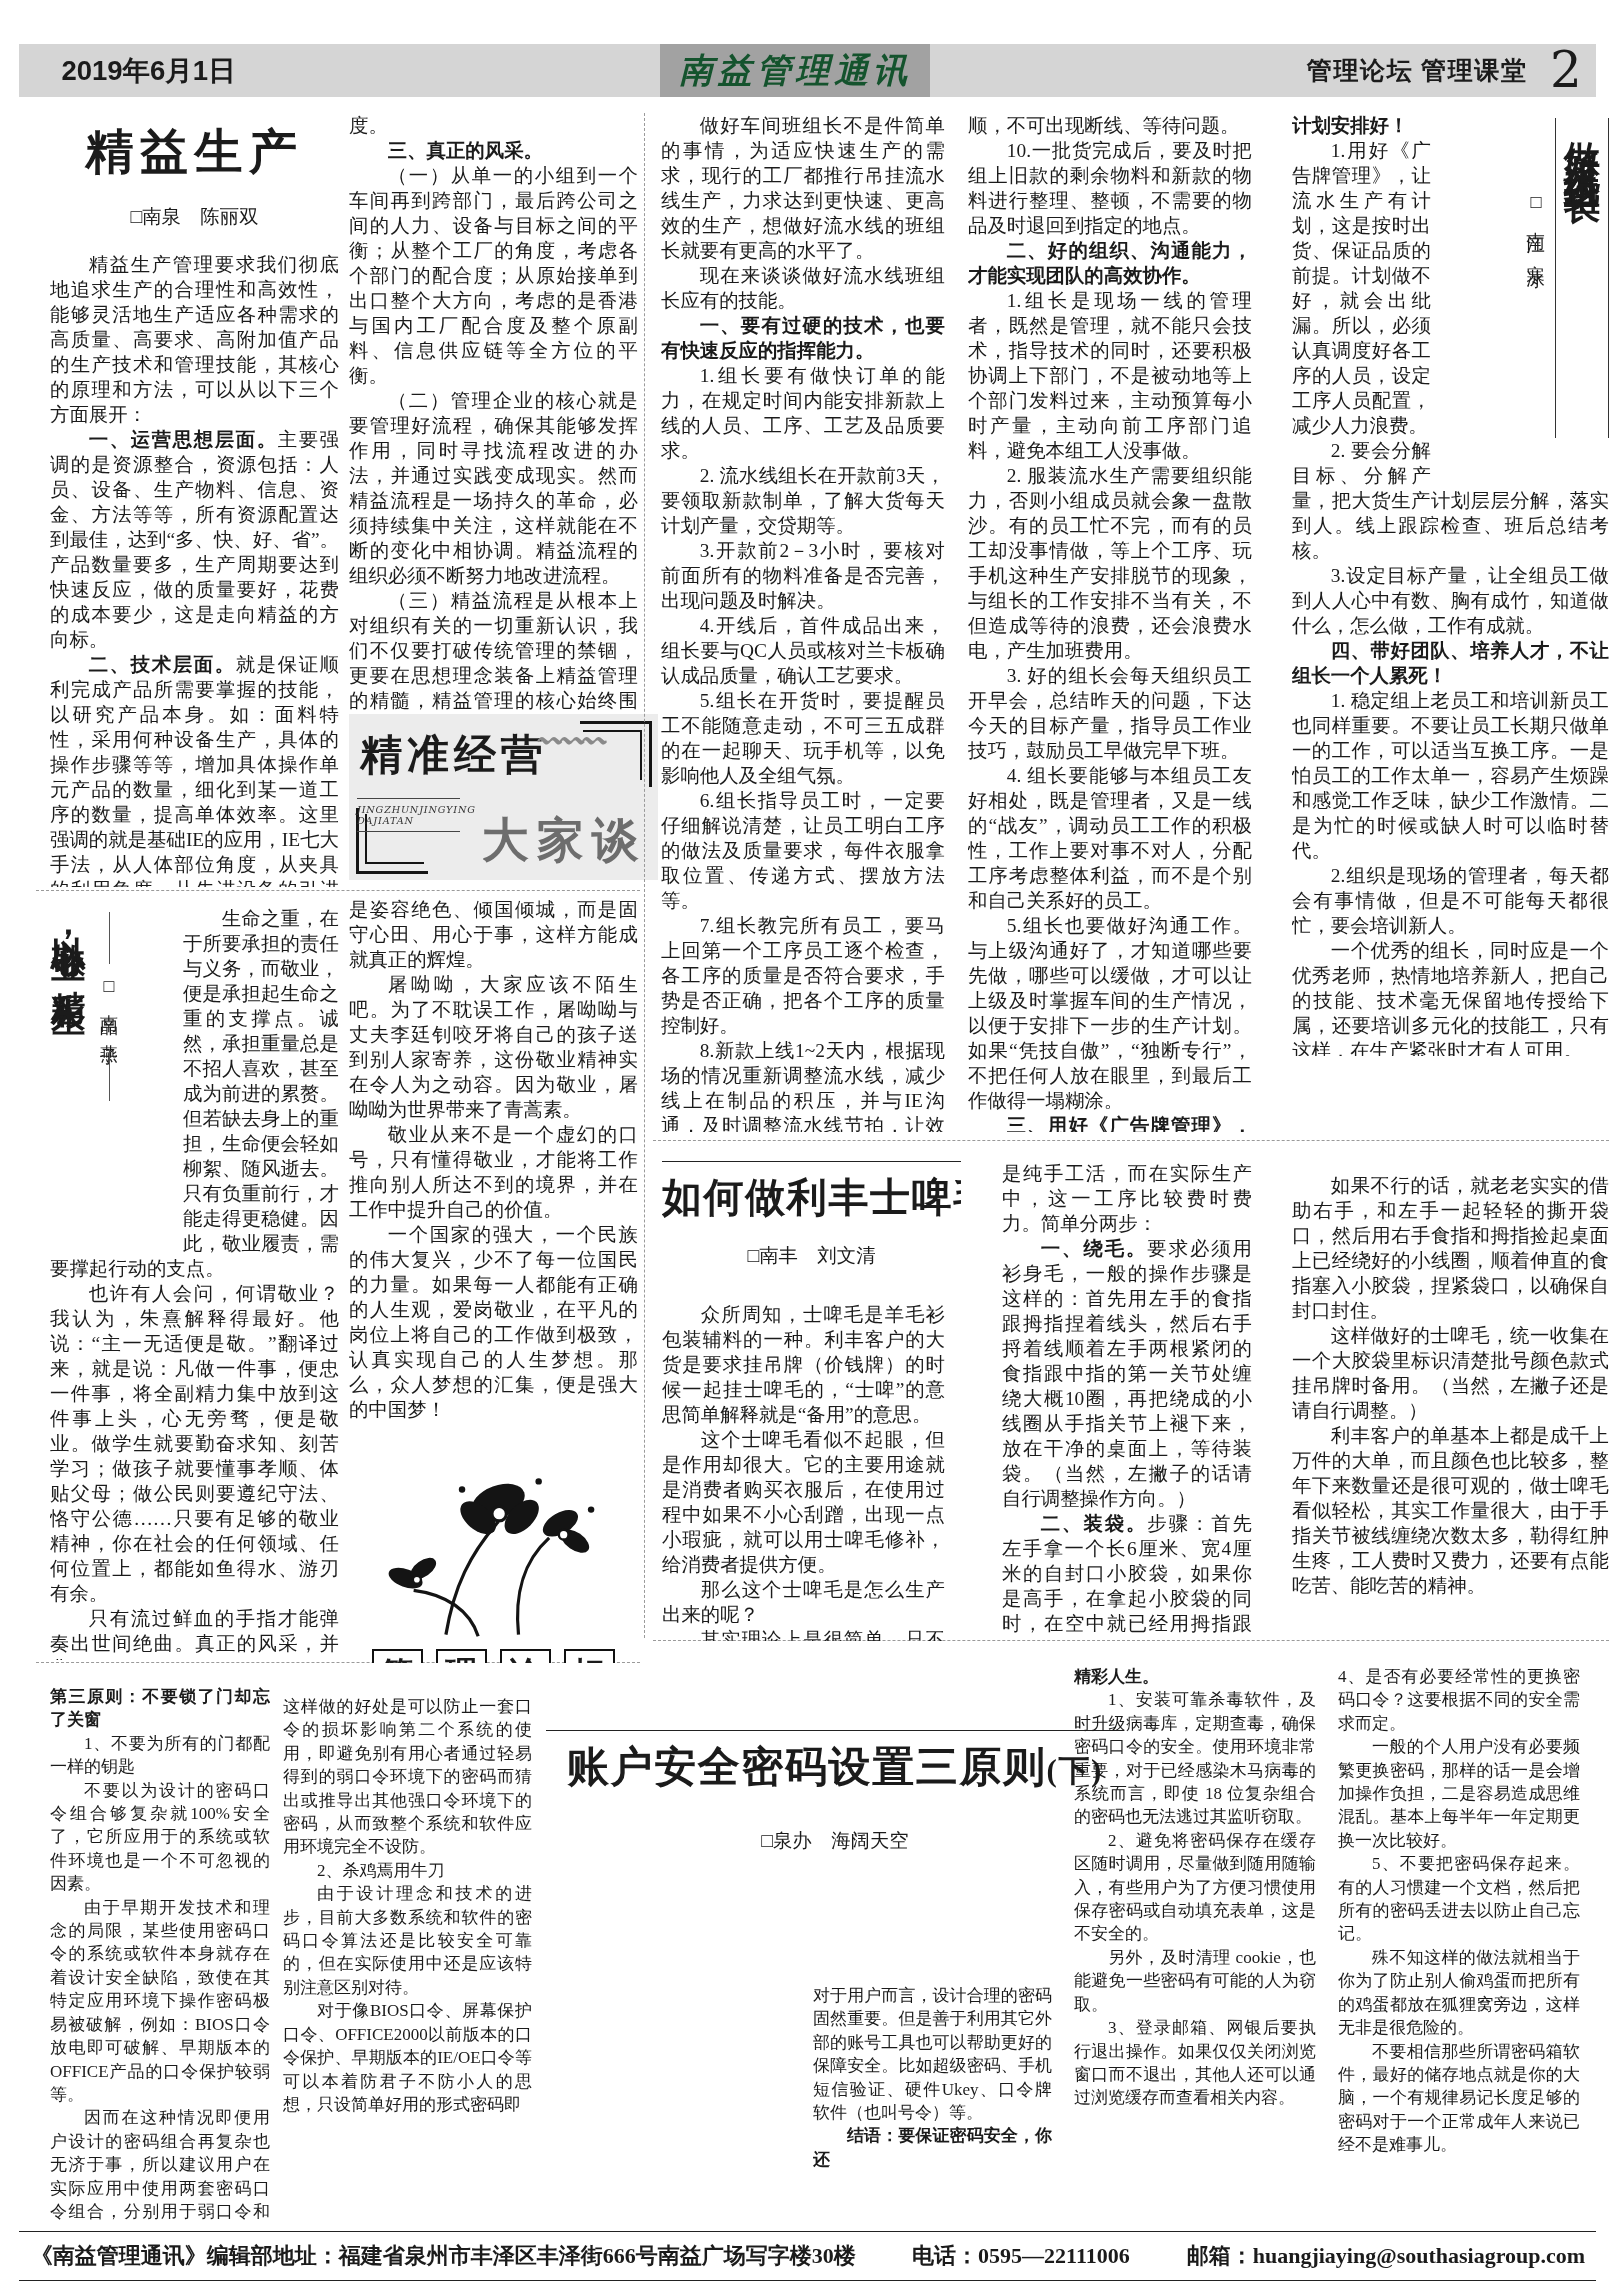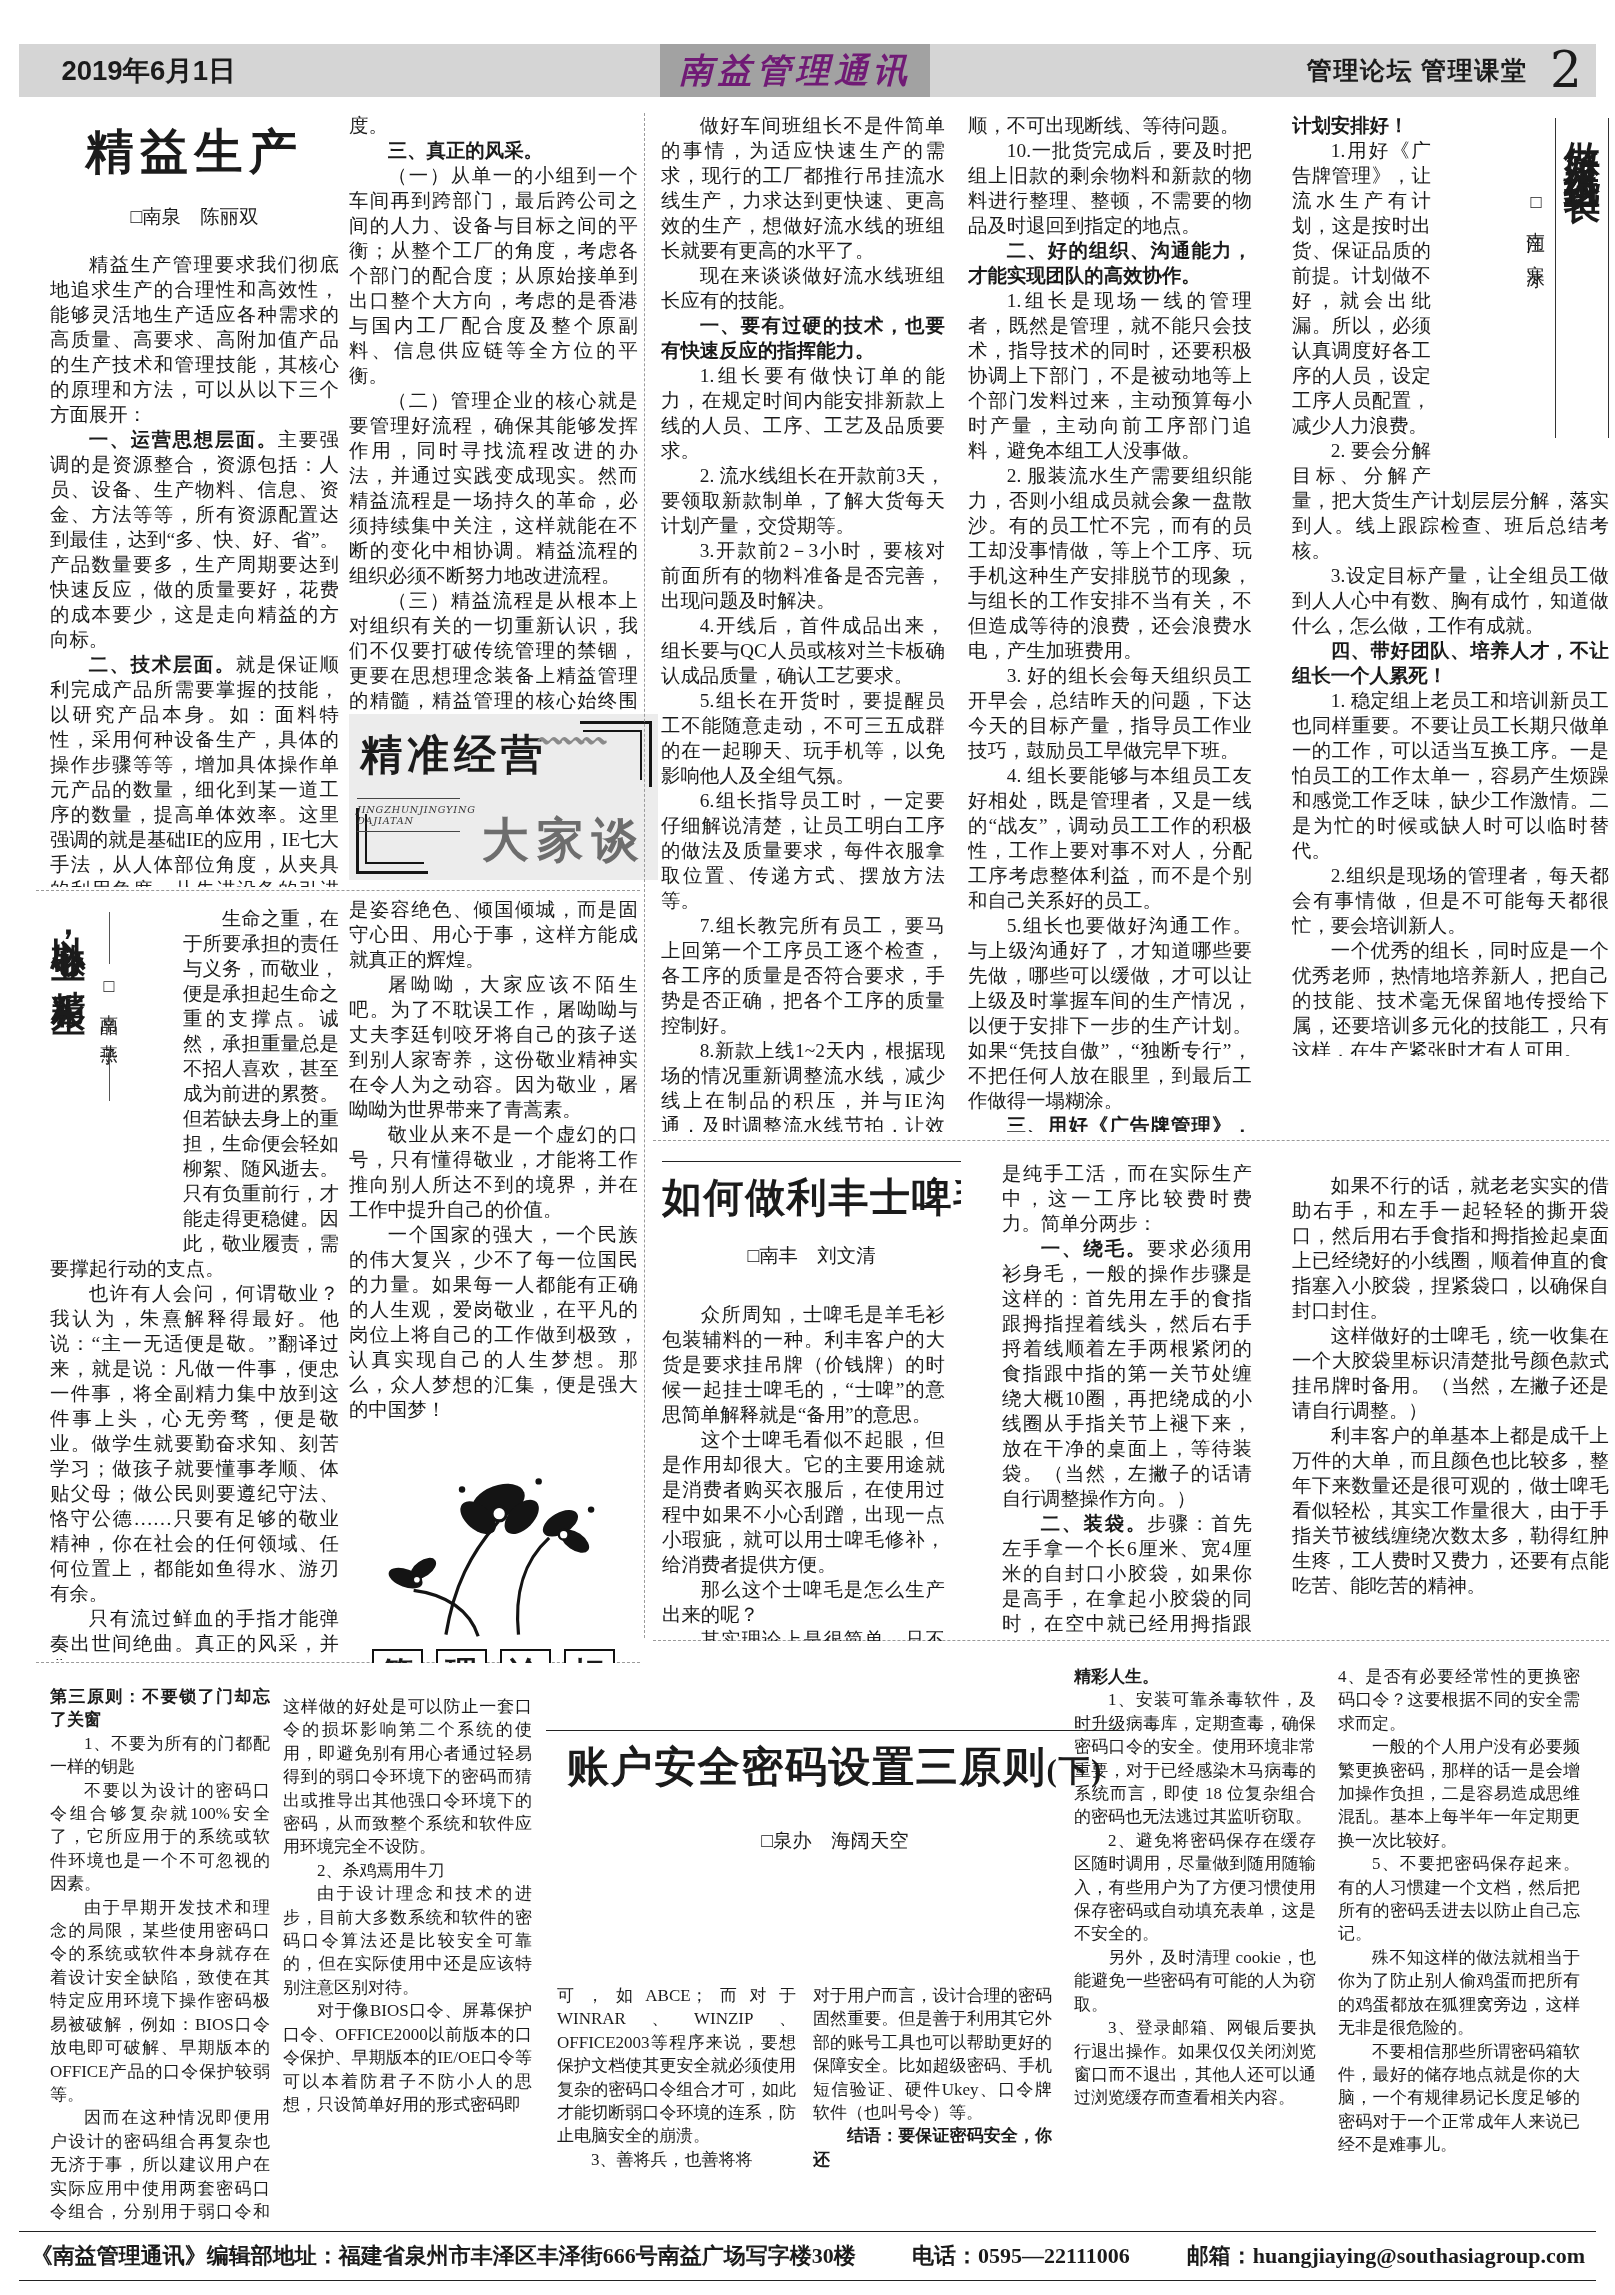--- a/index.html
+++ b/index.html
@@ -2,21 +2,21 @@
 <html style="font-size:13px"><head>
 <meta charset="utf-8">
 <style>
   html,body{margin:0;padding:0;background:#e8e8e8;}
   .page{position:relative;width:1615px;height:2295px;background:#fff;margin:0 auto;
         font-family:"Liberation Serif","DejaVu Serif",serif;color:#1b1b1b;overflow:hidden;}
   
   .hdr{position:absolute;left:19.4px;top:44px;width:1577px;height:53px;background:#d5d5d5;}
   .hdr-date{position:absolute;left:18px;top:0;height:53px;display:flex;align-items:center;
         font-family:"Liberation Sans",sans-serif;font-weight:700;font-size:27.5px;margin-left:24px;}
-  .masthead{position:absolute;left:641px;top:0;width:270px;height:53px;background:#a2a2a2;color:#701a75;
+  .masthead{position:absolute;left:641px;top:0;width:270px;height:53px;background:#a2a2a2;color:#14532d;
         display:flex;align-items:center;justify-content:center;font-size:34px;font-weight:700;
         letter-spacing:4.8px;font-style:italic;}
   .hdr-right{position:absolute;right:14.5px;top:0;height:53px;display:flex;align-items:center;gap:22.6px;}
   .hdr-sections{font-size:25px;font-weight:700;letter-spacing:1.6px;}
   .hdr-pageno{font-size:50px;line-height:53px;font-family:"DejaVu Serif",serif;}
   
   .abs{position:absolute;overflow:hidden;}
   .btxt p.para{margin:0;text-indent:2em;font-size:19.4px;line-height:25px;text-align:justify;}
   .btxt p.para.ni{text-indent:0;}
   .btxt p.para b{font-family:"Liberation Sans","DejaVu Sans",sans-serif;font-weight:700;}
@@ -268,24 +268,20 @@
       <p class="para">不要以为设计的密码口令组合够复杂就100%安全了，它所应用于的系统或软件环境也是一个不可忽视的因素。</p>
       <p class="para">由于早期开发技术和理念的局限，某些使用密码口令的系统或软件本身就存在着设计安全缺陷，致使在其特定应用环境下操作密码极易被破解，例如：BIOS口令放电即可破解、早期版本的OFFICE产品的口令保护较弱等。</p>
       <p class="para">因而在这种情况即便用户设计的密码组合再复杂也无济于事，所以建议用户在实际应用中使用两套密码口令组合，分别用于弱口令和强口令系统或软件的不同应用环境，以备万全！</p>
     </div>
   <div class="abs btxt btm" style="left:283px;top:1695px;width:249px;height:527px;">
       <p class="para ni">这样做的好处是可以防止一套口令的损坏影响第二个系统的使用，即避免别有用心者通过轻易得到的弱口令环境下的密码而猜出或推导出其他强口令环境下的密码，从而致整个系统和软件应用环境完全不设防。</p>
       <p class="para">2、杀鸡焉用牛刀</p>
       <p class="para">由于设计理念和技术的进步，目前大多数系统和软件的密码口令算法还是比较安全可靠的，但在实际使用中还是应该特别注意区别对待。</p>
       <p class="para">对于像BIOS口令、屏幕保护口令、OFFICE2000以前版本的口令保护、早期版本的IE/OE口令等可以本着防君子不防小人的思想，只设简单好用的形式密码即</p>
     </div>
-  <div class="abs btxt btm" style="left:557px;top:1984px;width:239px;height:237px;">
-      <p class="para ni">可，如ABCE；而对于WINRAR、WINZIP、OFFICE2003等程序来说，要想保护文档使其更安全就必须使用复杂的密码口令组合才可，如此才能切断弱口令环境的连系，防止电脑安全的崩溃。</p>
-      <p class="para">3、善将兵，也善将将</p>
-    </div>
   <div class="abs btxt btm" style="left:813px;top:1984px;width:239px;height:237px;">
       <p class="para ni">对于用户而言，设计合理的密码固然重要。但是善于利用其它外部的账号工具也可以帮助更好的保障安全。比如超级密码、手机短信验证、硬件Ukey、口令牌软件（也叫号令）等。</p>
       <p class="para"><b>结语：要保证密码安全，你还</b></p>
     </div>
   <div class="abs btxt btm" style="left:1074px;top:1665px;width:242px;height:556px;">
       <p class="para ni"><b>精彩人生。</b></p>
       <p class="para">1、安装可靠杀毒软件，及时升级病毒库，定期查毒，确保密码口令的安全。使用环境非常重要，对于已经感染木马病毒的系统而言，即使 18 位复杂组合的密码也无法逃过其监听窃取。</p>
       <p class="para">2、避免将密码保存在缓存区随时调用，尽量做到随用随输入，有些用户为了方便习惯使用保存密码或自动填充表单，这是不安全的。</p>
       <p class="para">另外，及时清理 cookie，也能避免一些密码有可能的人为窃取。</p>
       <p class="para">3、登录邮箱、网银后要执行退出操作。如果仅仅关闭浏览窗口而不退出，其他人还可以通过浏览缓存而查看相关内容。</p>

